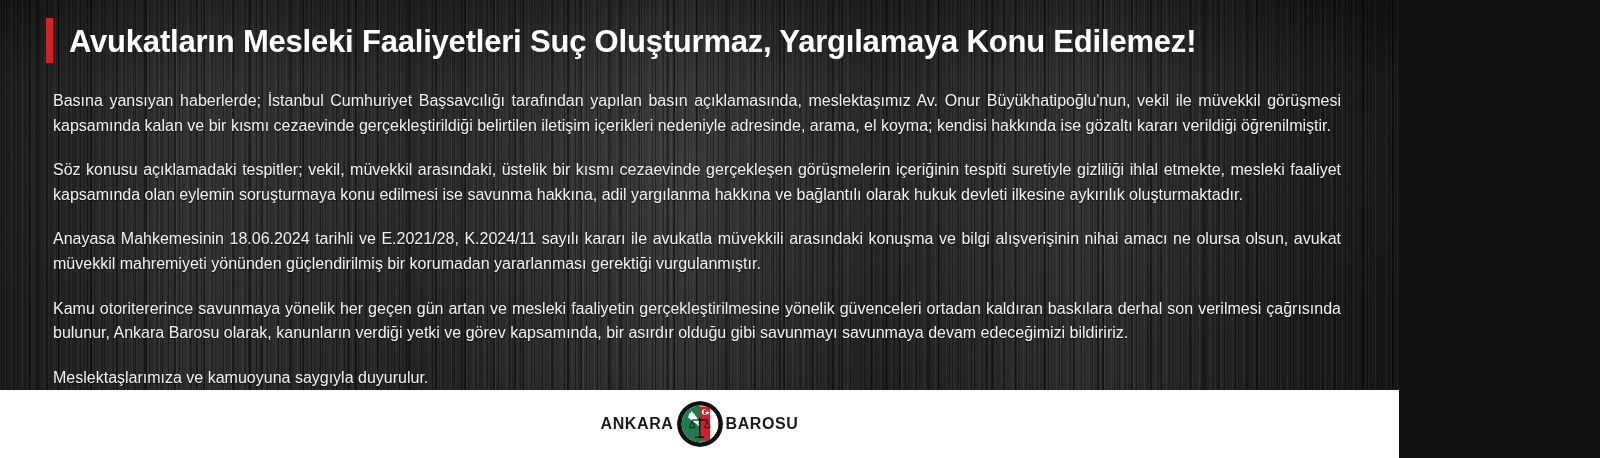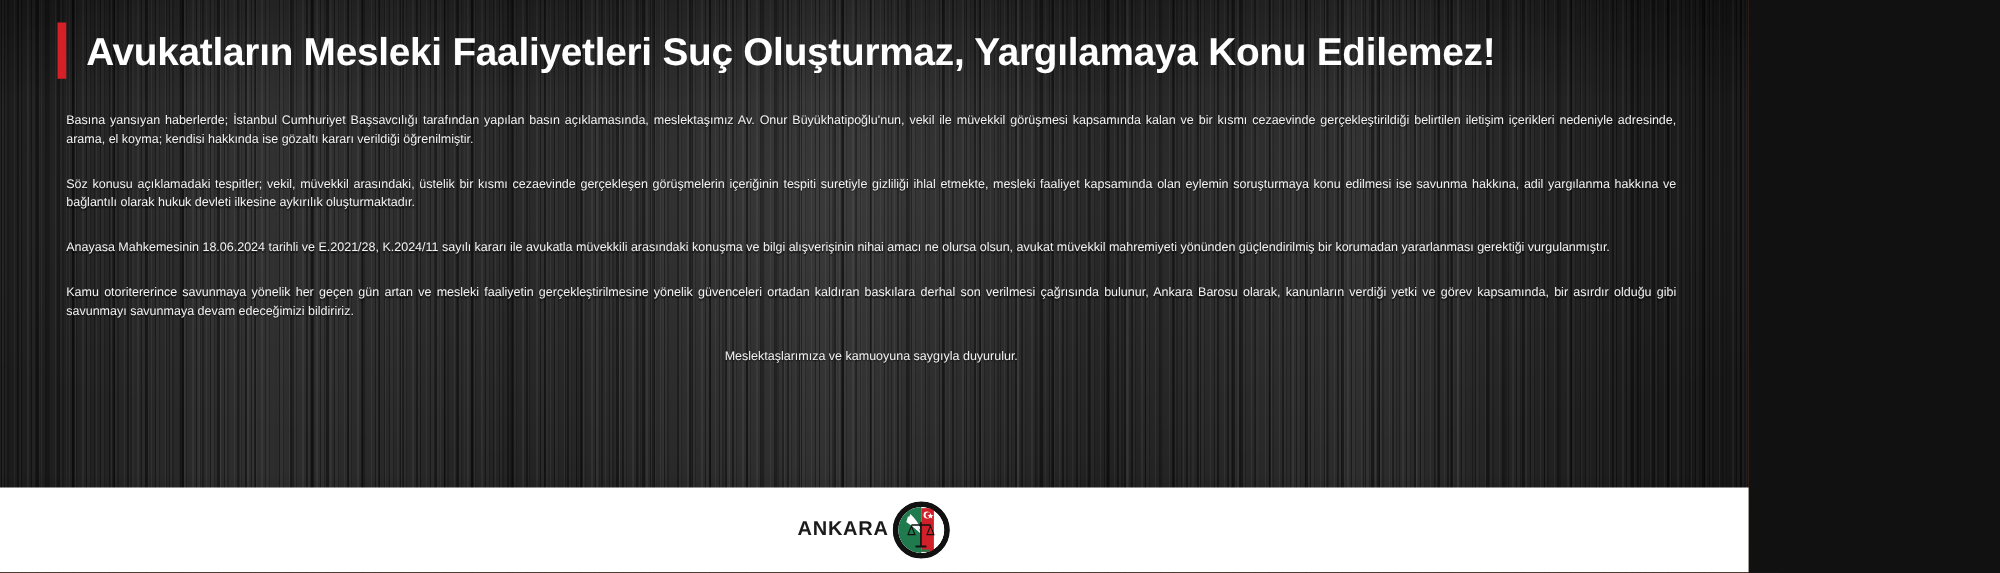--- a/index.html
+++ b/index.html
@@ -84,29 +84,29 @@
     padding-bottom: 3px;
     margin: 0;
   }
 
   
   .body-copy {
     padding-left: 7px;
   }
   .para {
     color: #f2f2f2;
-    font-size: 10px;
+    font-size: 16px;
     line-height: 1.52;
     text-align: justify;
     margin: 0 0 20.5px 0;
     padding-right: 12px;
     text-shadow: 0 1px 1px rgba(0,0,0,0.65);
   }
   .para.last {
-    text-align: center;
+    text-align: left;
     margin-bottom: 0;
   }
 
   
   .footer {
     position: absolute;
     left: 0;
     right: 0;
     bottom: 0;
     height: 68px;
@@ -174,15 +174,16 @@
         <path d="M66 20.5 l1.6 3.4 3.6 .4 -2.8 2.3 .8 3.5 -3.2 -1.9 -3.2 1.9 .8 -3.5 -2.8 -2.3 3.6 -.4 Z" fill="#ffffff"></path>
         <rect x="48" y="36" width="3" height="42" fill="#111111"></rect>
         <rect x="33" y="40" width="33" height="2.6" fill="#111111"></rect>
         <path d="M33 43 L27 58 L39 58 Z" fill="none" stroke="#111111" stroke-width="2"></path>
         <path d="M66 43 L60 58 L72 58 Z" fill="none" stroke="#111111" stroke-width="2"></path>
         <rect x="40" y="77" width="19" height="3.4" fill="#111111"></rect>
         <path d="M36 84 h28 v4 h-28 Z" fill="#1f7a4d"></path>
         <circle cx="50" cy="50" r="45" fill="none" stroke="#111111" stroke-width="9"></circle>
       </svg>
 
+      <span class="logo-word">BAROSU</span>
     </div>
   </div>
 </div>
 
 </body></html>

